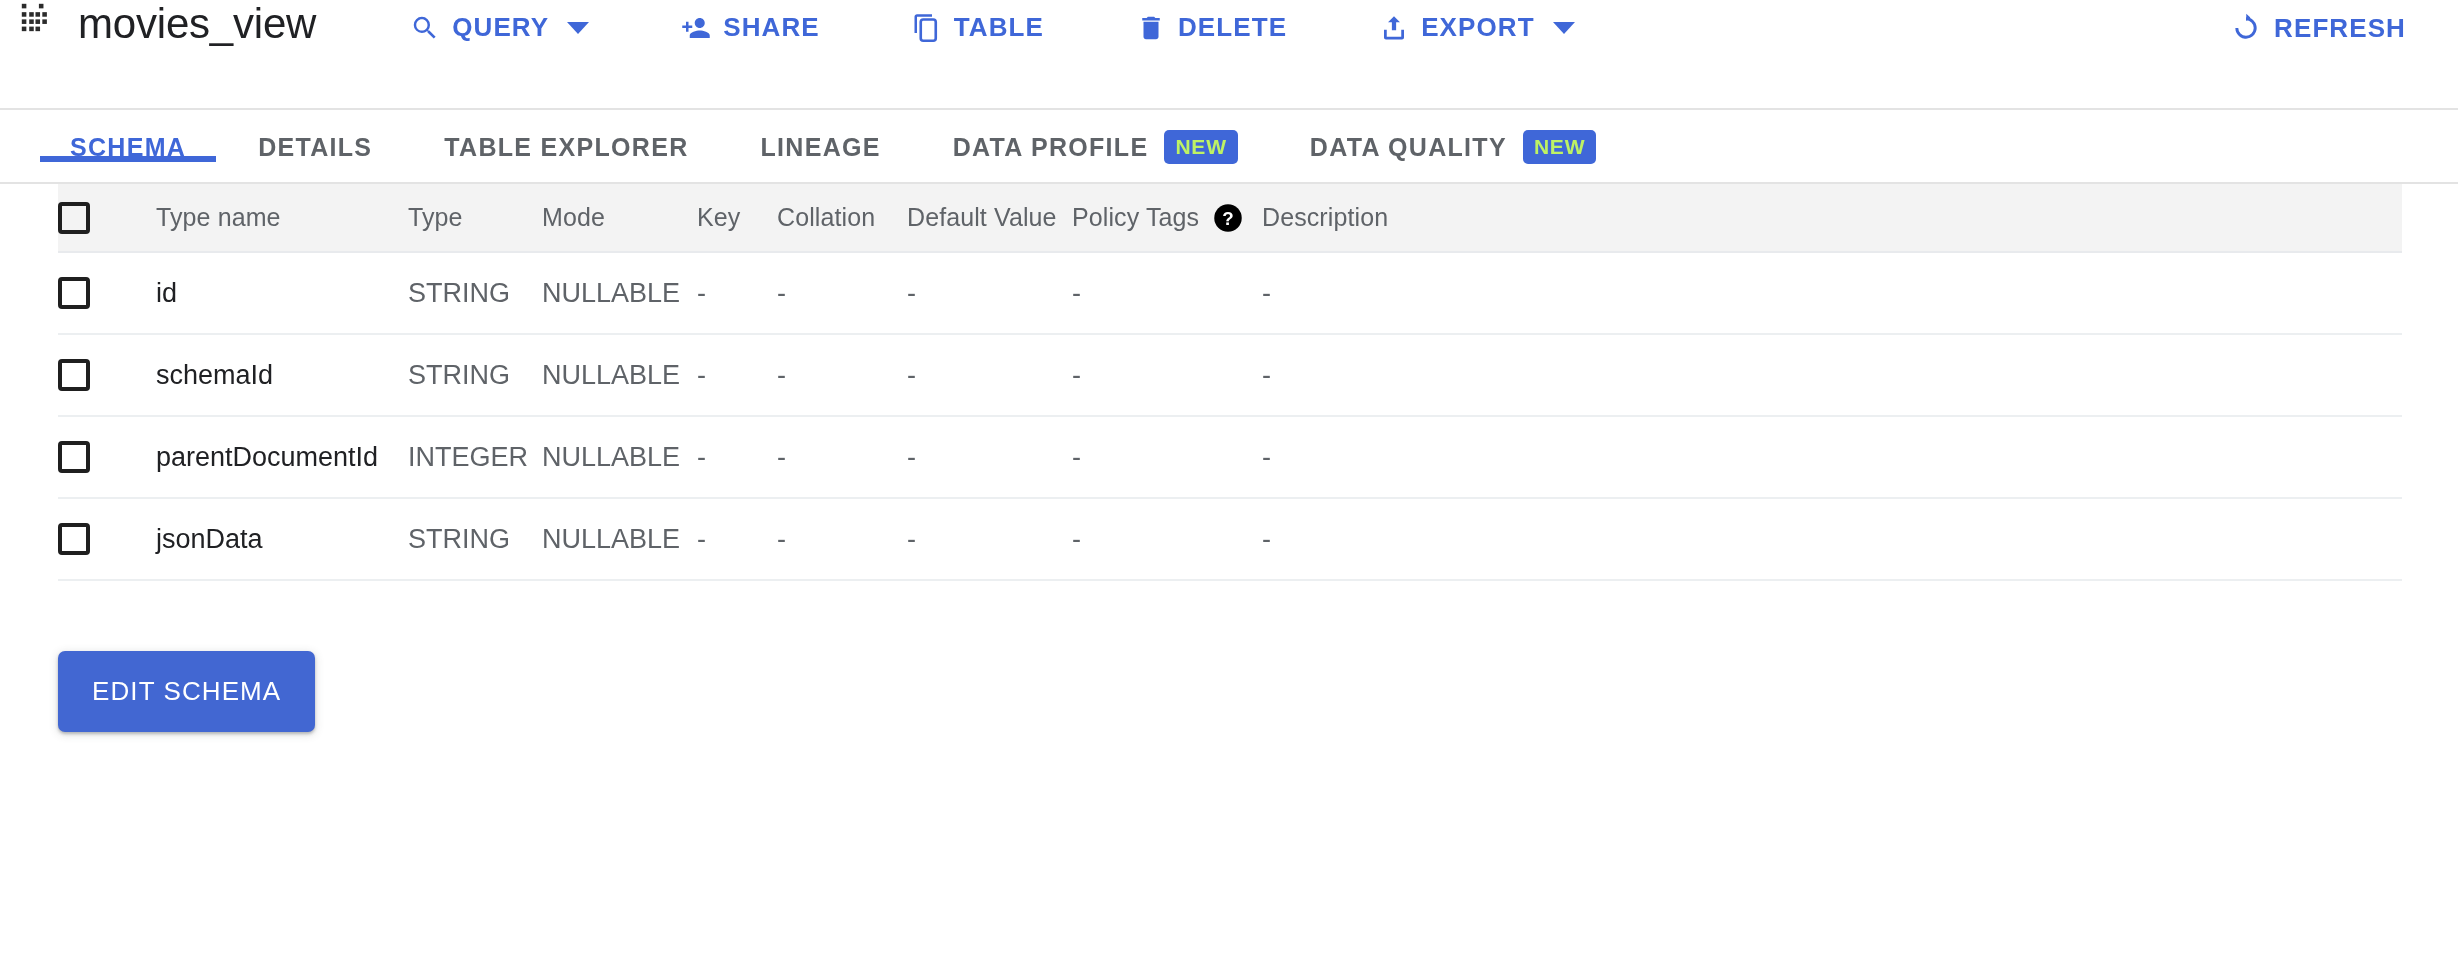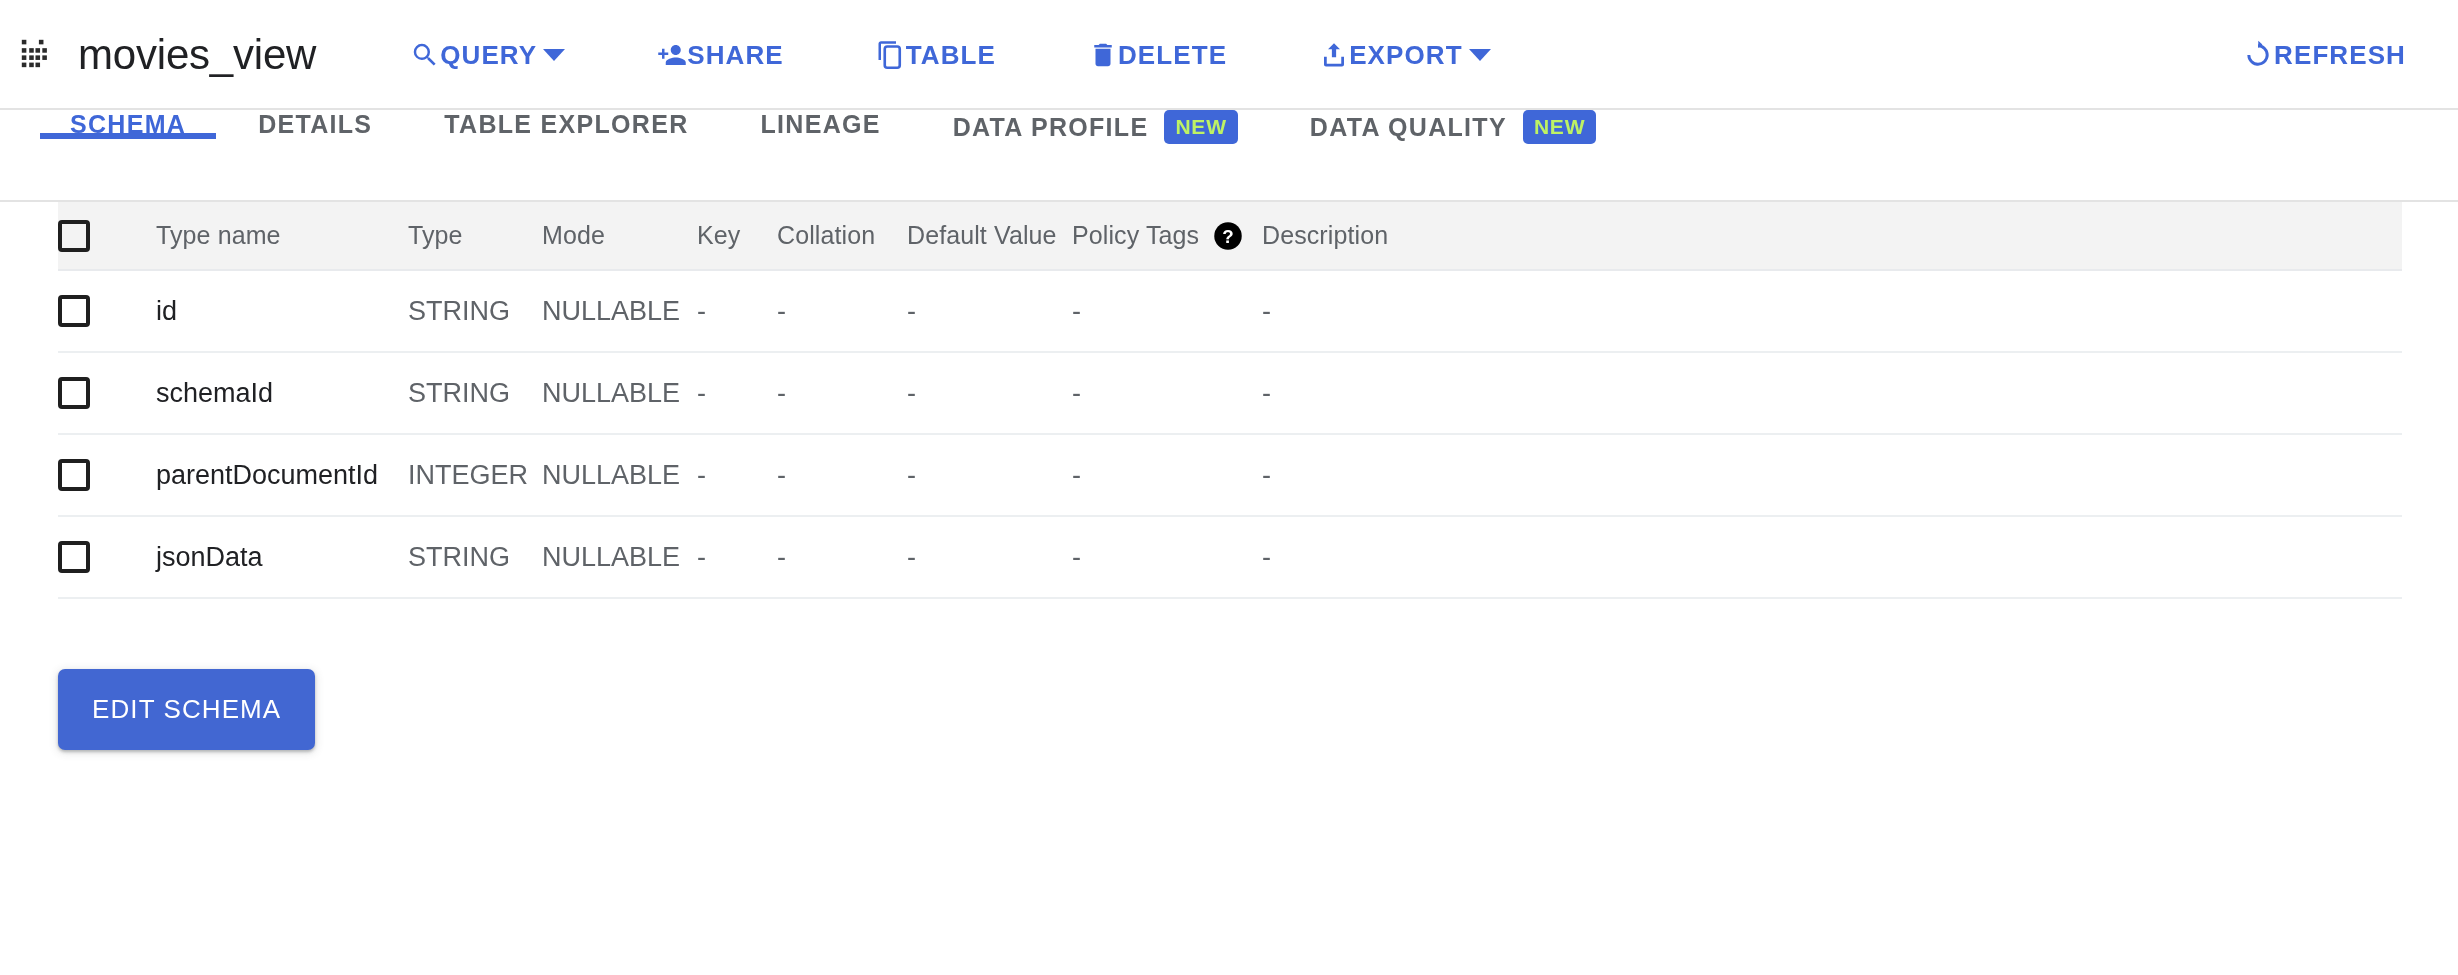--- a/index.html
+++ b/index.html
@@ -13,21 +13,21 @@
     font-family: "Liberation Sans", sans-serif;
     color: #202124;
     overflow: hidden;
     -webkit-font-smoothing: antialiased;
   }
 
   
   .toolbar {
     height: 110px;
     display: flex;
-    align-items: center;
+    align-items: flex-start;
     padding: 0 34px 0 18px;
     box-sizing: border-box;
     position: relative;
   }
   .toolbar::after {
     content: "";
     position: absolute;
     left: 0; right: 0; bottom: 0;
     height: 2px;
     background: #e3e3e3;
@@ -46,21 +46,21 @@
     font-weight: 400;
     letter-spacing: -0.2px;
     color: #202124;
     white-space: nowrap;
     margin-right: 76px;
   }
 
   .tb-btn {
     display: inline-flex;
     align-items: center;
-    gap: 0;
+    gap: 12px;
     background: none;
     border: none;
     padding: 12px 18px;
     margin: 0;
     cursor: pointer;
     color: #3f67d8;
     font-family: inherit;
     font-size: 26px;
     font-weight: 600;
     letter-spacing: 1.1px;
@@ -74,23 +74,23 @@
     display: inline-block;
     width: 0; height: 0;
     border-left: 11px solid transparent;
     border-right: 11px solid transparent;
     border-top: 12px solid #3f67d8;
     margin-left: 6px;
   }
 
   
   .tabs {
-    height: 92px;
+    height: 74px;
     display: flex;
-    align-items: flex-start;
+    align-items: center;
     padding: 0 0 0 34px;
     box-sizing: border-box;
     position: relative;
   }
   .tabs::after {
     content: "";
     position: absolute;
     left: 0; right: 0; bottom: 0;
     height: 2px;
     background: #e3e3e3;

